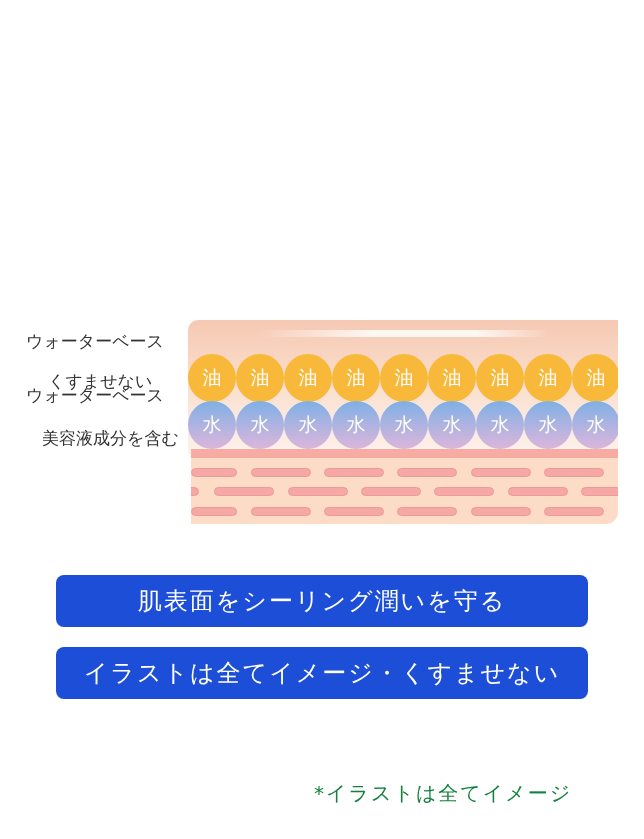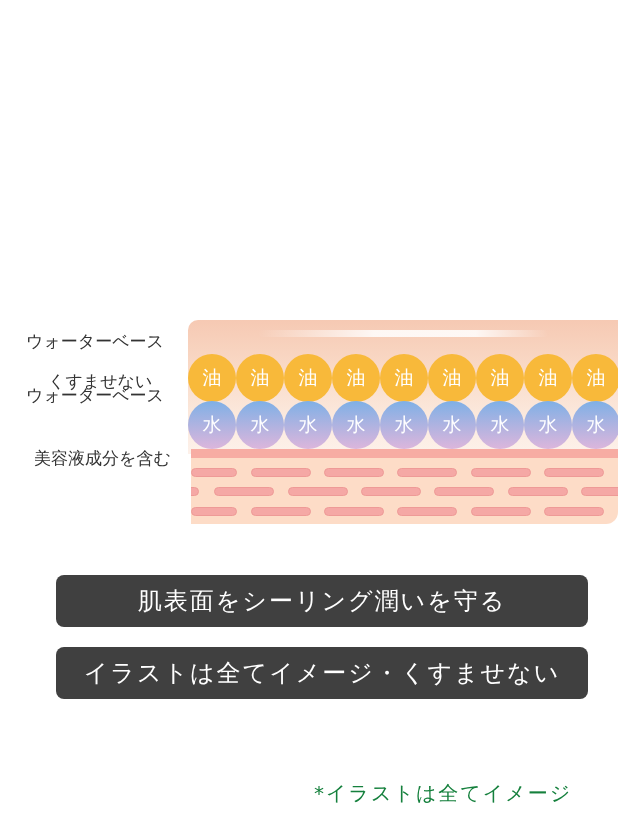--- a/index.html
+++ b/index.html
@@ -14,31 +14,31 @@
   .circle { position:absolute; width:48px; height:48px; border-radius:50%;
             display:flex; align-items:center; justify-content:center;
             color:#fff; font-size:19px; }
   .oil { background:#f8b93a; }
   .water { background:linear-gradient(180deg,#7fb0e6 0%,#b3b3e0 55%,#dcb6dc 100%); }
   .skin { position:absolute; left:191px; top:449px; width:427px; height:75px;
           background:#fddcc7; border-radius:0 0 12px 0; overflow:hidden; }
   .skin-band { position:absolute; left:0; top:0; width:100%; height:9px; background:#f7aca3; }
   .cell { position:absolute; height:9px; border-radius:5px; background:#f5a8a5; border:1px solid #ee9a97; box-sizing:border-box; }
   .banner { position:absolute; left:56px; width:532px; height:52px; border-radius:8px;
-            background:#404040; color:#fff; font-size:24px; display:flex;
+            background:#1d4ed8; color:#fff; font-size:24px; display:flex;
             align-items:center; justify-content:center; letter-spacing:2px; }
   .note { position:absolute; left:314px; top:780px; font-size:20px; color:#15803d; letter-spacing:2px; white-space:nowrap; }
 </style>
 </head>
 <body>
 
 <div class="label" style="left:26px;top:330px;">ウォーターベース</div>
 <div class="label" style="left:48px;top:370px;">くすませない</div>
 <div class="label" style="left:26px;top:384px;">ウォーターベース</div>
-<div class="label" style="left:34px;top:427px;margin-top:20px;">美容液成分を含む</div>
+<div class="label" style="left:42px;top:427px;">美容液成分を含む</div>
 
 <div class="panel">
   <div class="streak"></div>
   <div class="circle oil" style="left:0px;top:34px;">油</div>
   <div class="circle oil" style="left:48px;top:34px;">油</div>
   <div class="circle oil" style="left:96px;top:34px;">油</div>
   <div class="circle oil" style="left:144px;top:34px;">油</div>
   <div class="circle oil" style="left:192px;top:34px;">油</div>
   <div class="circle oil" style="left:240px;top:34px;">油</div>
   <div class="circle oil" style="left:288px;top:34px;">油</div>

